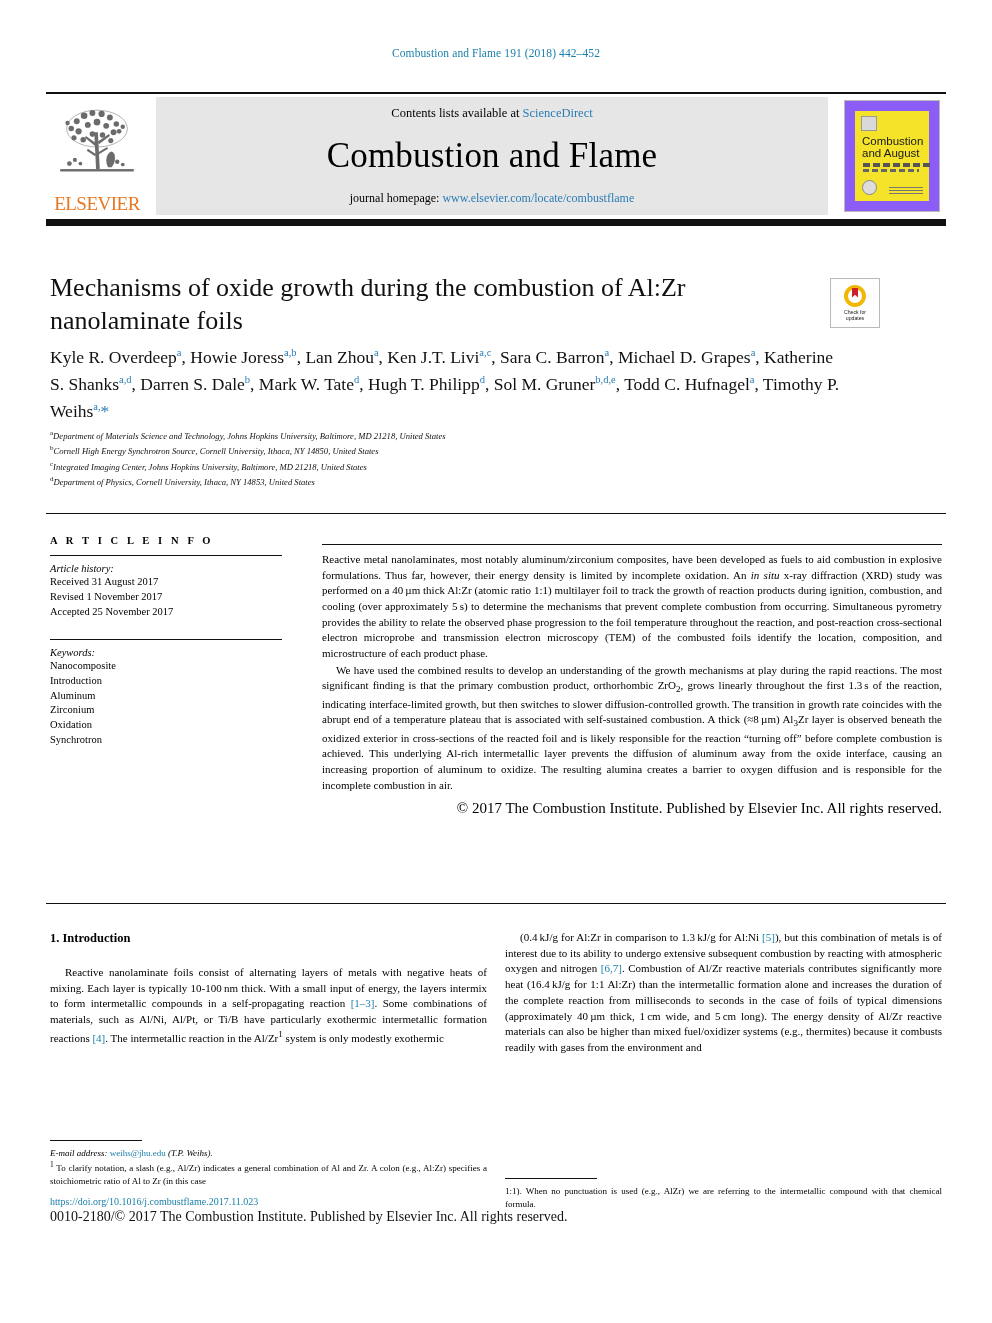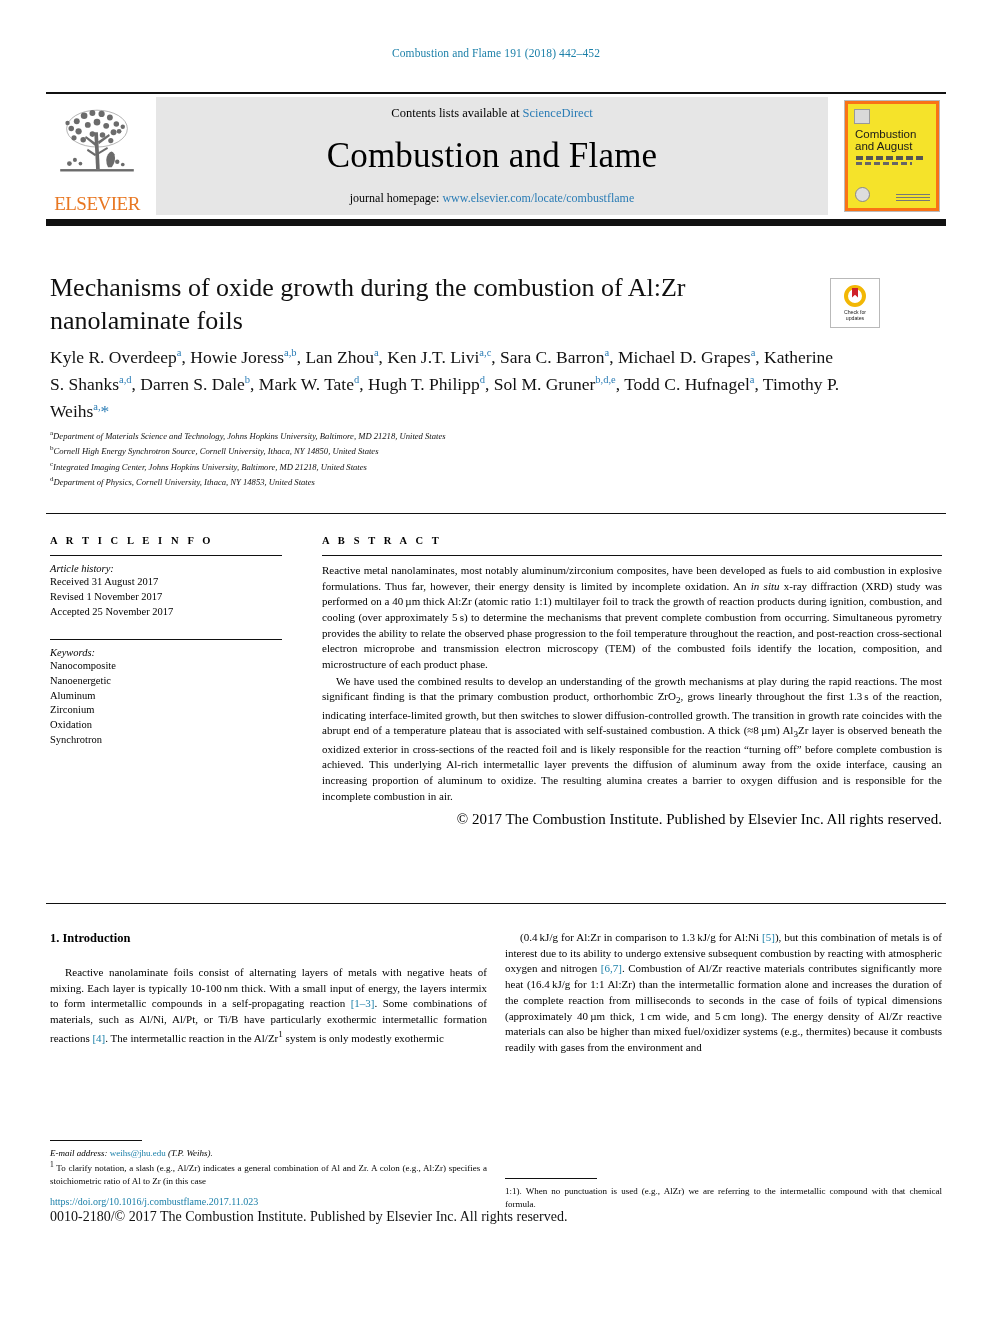--- a/index.html
+++ b/index.html
@@ -16,21 +16,21 @@
   .mast-logo{width:102px;display:flex;flex-direction:column;align-items:center;justify-content:flex-end;padding-bottom:2px;}
   .tree{width:92px;height:92px;}
   .elsevier-word{font-family:"Liberation Serif",serif;font-size:19px;letter-spacing:-.5px;color:#E87722;line-height:1;margin-top:1px;}
   .mast-center{flex:1;background:#e6e6e6;margin:0 10px 0 8px;display:flex;flex-direction:column;align-items:center;justify-content:space-between;padding:9px 0 9px;}
   .contents-line{font-size:12.5px;}
   .contents-line .sd{color:#2a7cb5;}
   .journal-name{font-size:35px;letter-spacing:.2px;}
   .homepage-line{font-size:12px;}
   .homepage-line a,.homepage-line .lnk{color:#2a7cb5;text-decoration:none;}
   .mast-cover{width:108px;display:flex;align-items:center;justify-content:center;}
-  .cover-card{width:96px;height:112px;background:#f97316;border:1px solid #bbb;padding:3px;box-sizing:border-box;}
+  .cover-card{width:96px;height:112px;background:#8b5cf6;border:1px solid #bbb;padding:10px;box-sizing:border-box;}
   .cover-inner{width:100%;height:100%;background:#f5e32a;position:relative;}
   .cov-els{position:absolute;left:6px;top:5px;width:14px;height:13px;background:#d9d9d9;border:1px solid #999;}
   .cov-t1{position:absolute;left:7px;top:24px;font-size:11.5px;font-family:"Liberation Sans",sans-serif;color:#1a1a1a;line-height:1.05;}
   .cov-sub{position:absolute;left:8px;top:52px;width:70px;height:4px;background:repeating-linear-gradient(90deg,#555 0 7px,transparent 7px 10px);}
   .cov-sub2{position:absolute;left:8px;top:58px;width:56px;height:3px;background:repeating-linear-gradient(90deg,#666 0 6px,transparent 6px 9px);}
   .cov-circ{position:absolute;left:7px;bottom:6px;width:13px;height:13px;border-radius:50%;background:#ddd;border:1px solid #888;}
   .cov-br{position:absolute;right:6px;bottom:7px;width:34px;height:9px;background:repeating-linear-gradient(0deg,#777 0 1px,transparent 1px 3px);}
   .mast-rule-bot{height:7px;background:#111;width:900px;margin-top:4px;}
 
   
@@ -193,29 +193,28 @@
   <div class="info-col">
     <div class="sechead">A R T I C L E   I N F O</div>
     <div class="hr-thin"></div>
     <div class="hist-lbl">Article history:</div>
     <div class="hist-line">Received 31 August 2017</div>
     <div class="hist-line">Revised 1 November 2017</div>
     <div class="hist-line">Accepted 25 November 2017</div>
     <div class="kw-rule"></div>
     <div class="kw-lbl">Keywords:</div>
     <div class="kw">Nanocomposite</div>
-    <div class="kw">Nanoenergetic</div>
+    <div class="kw">Introduction</div>
     <div class="kw">Aluminum</div>
     <div class="kw">Zirconium</div>
     <div class="kw">Oxidation</div>
     <div class="kw">Synchrotron</div>
   </div>
 
   <div class="abs-col">
-    <div class="sechead">A B S T R A C T</div>
     <div class="hr-thin"></div>
     <p class="abs-p">Reactive metal nanolaminates, most notably aluminum/zirconium composites, have been developed as fuels to aid combustion in explosive formulations. Thus far, however, their energy density is limited by incomplete oxidation. An <i>in situ</i> x-ray diffraction (XRD) study was performed on a 40 µm thick Al:Zr (atomic ratio 1:1) multilayer foil to track the growth of reaction products during ignition, combustion, and cooling (over approximately 5 s) to determine the mechanisms that prevent complete combustion from occurring. Simultaneous pyrometry provides the ability to relate the observed phase progression to the foil temperature throughout the reaction, and post-reaction cross-sectional electron microprobe and transmission electron microscopy (TEM) of the combusted foils identify the location, composition, and microstructure of each product phase.</p>
     <p class="abs-p ind">We have used the combined results to develop an understanding of the growth mechanisms at play during the rapid reactions. The most significant finding is that the primary combustion product, orthorhombic ZrO<sub>2</sub>, grows linearly throughout the first 1.3 s of the reaction, indicating interface-limited growth, but then switches to slower diffusion-controlled growth. The transition in growth rate coincides with the abrupt end of a temperature plateau that is associated with self-sustained combustion. A thick (≈8 µm) Al<sub>3</sub>Zr layer is observed beneath the oxidized exterior in cross-sections of the reacted foil and is likely responsible for the reaction “turning off” before complete combustion is achieved. This underlying Al-rich intermetallic layer prevents the diffusion of aluminum away from the oxide interface, causing an increasing proportion of aluminum to oxidize. The resulting alumina creates a barrier to oxygen diffusion and is responsible for the incomplete combustion in air.</p>
     <div class="copyline">© 2017 The Combustion Institute. Published by Elsevier Inc. All rights reserved.</div>
   </div>
 
   <div class="blockrule-bot"></div>
 
   <div class="col col-l">
     <div class="h2">1. Introduction</div>

